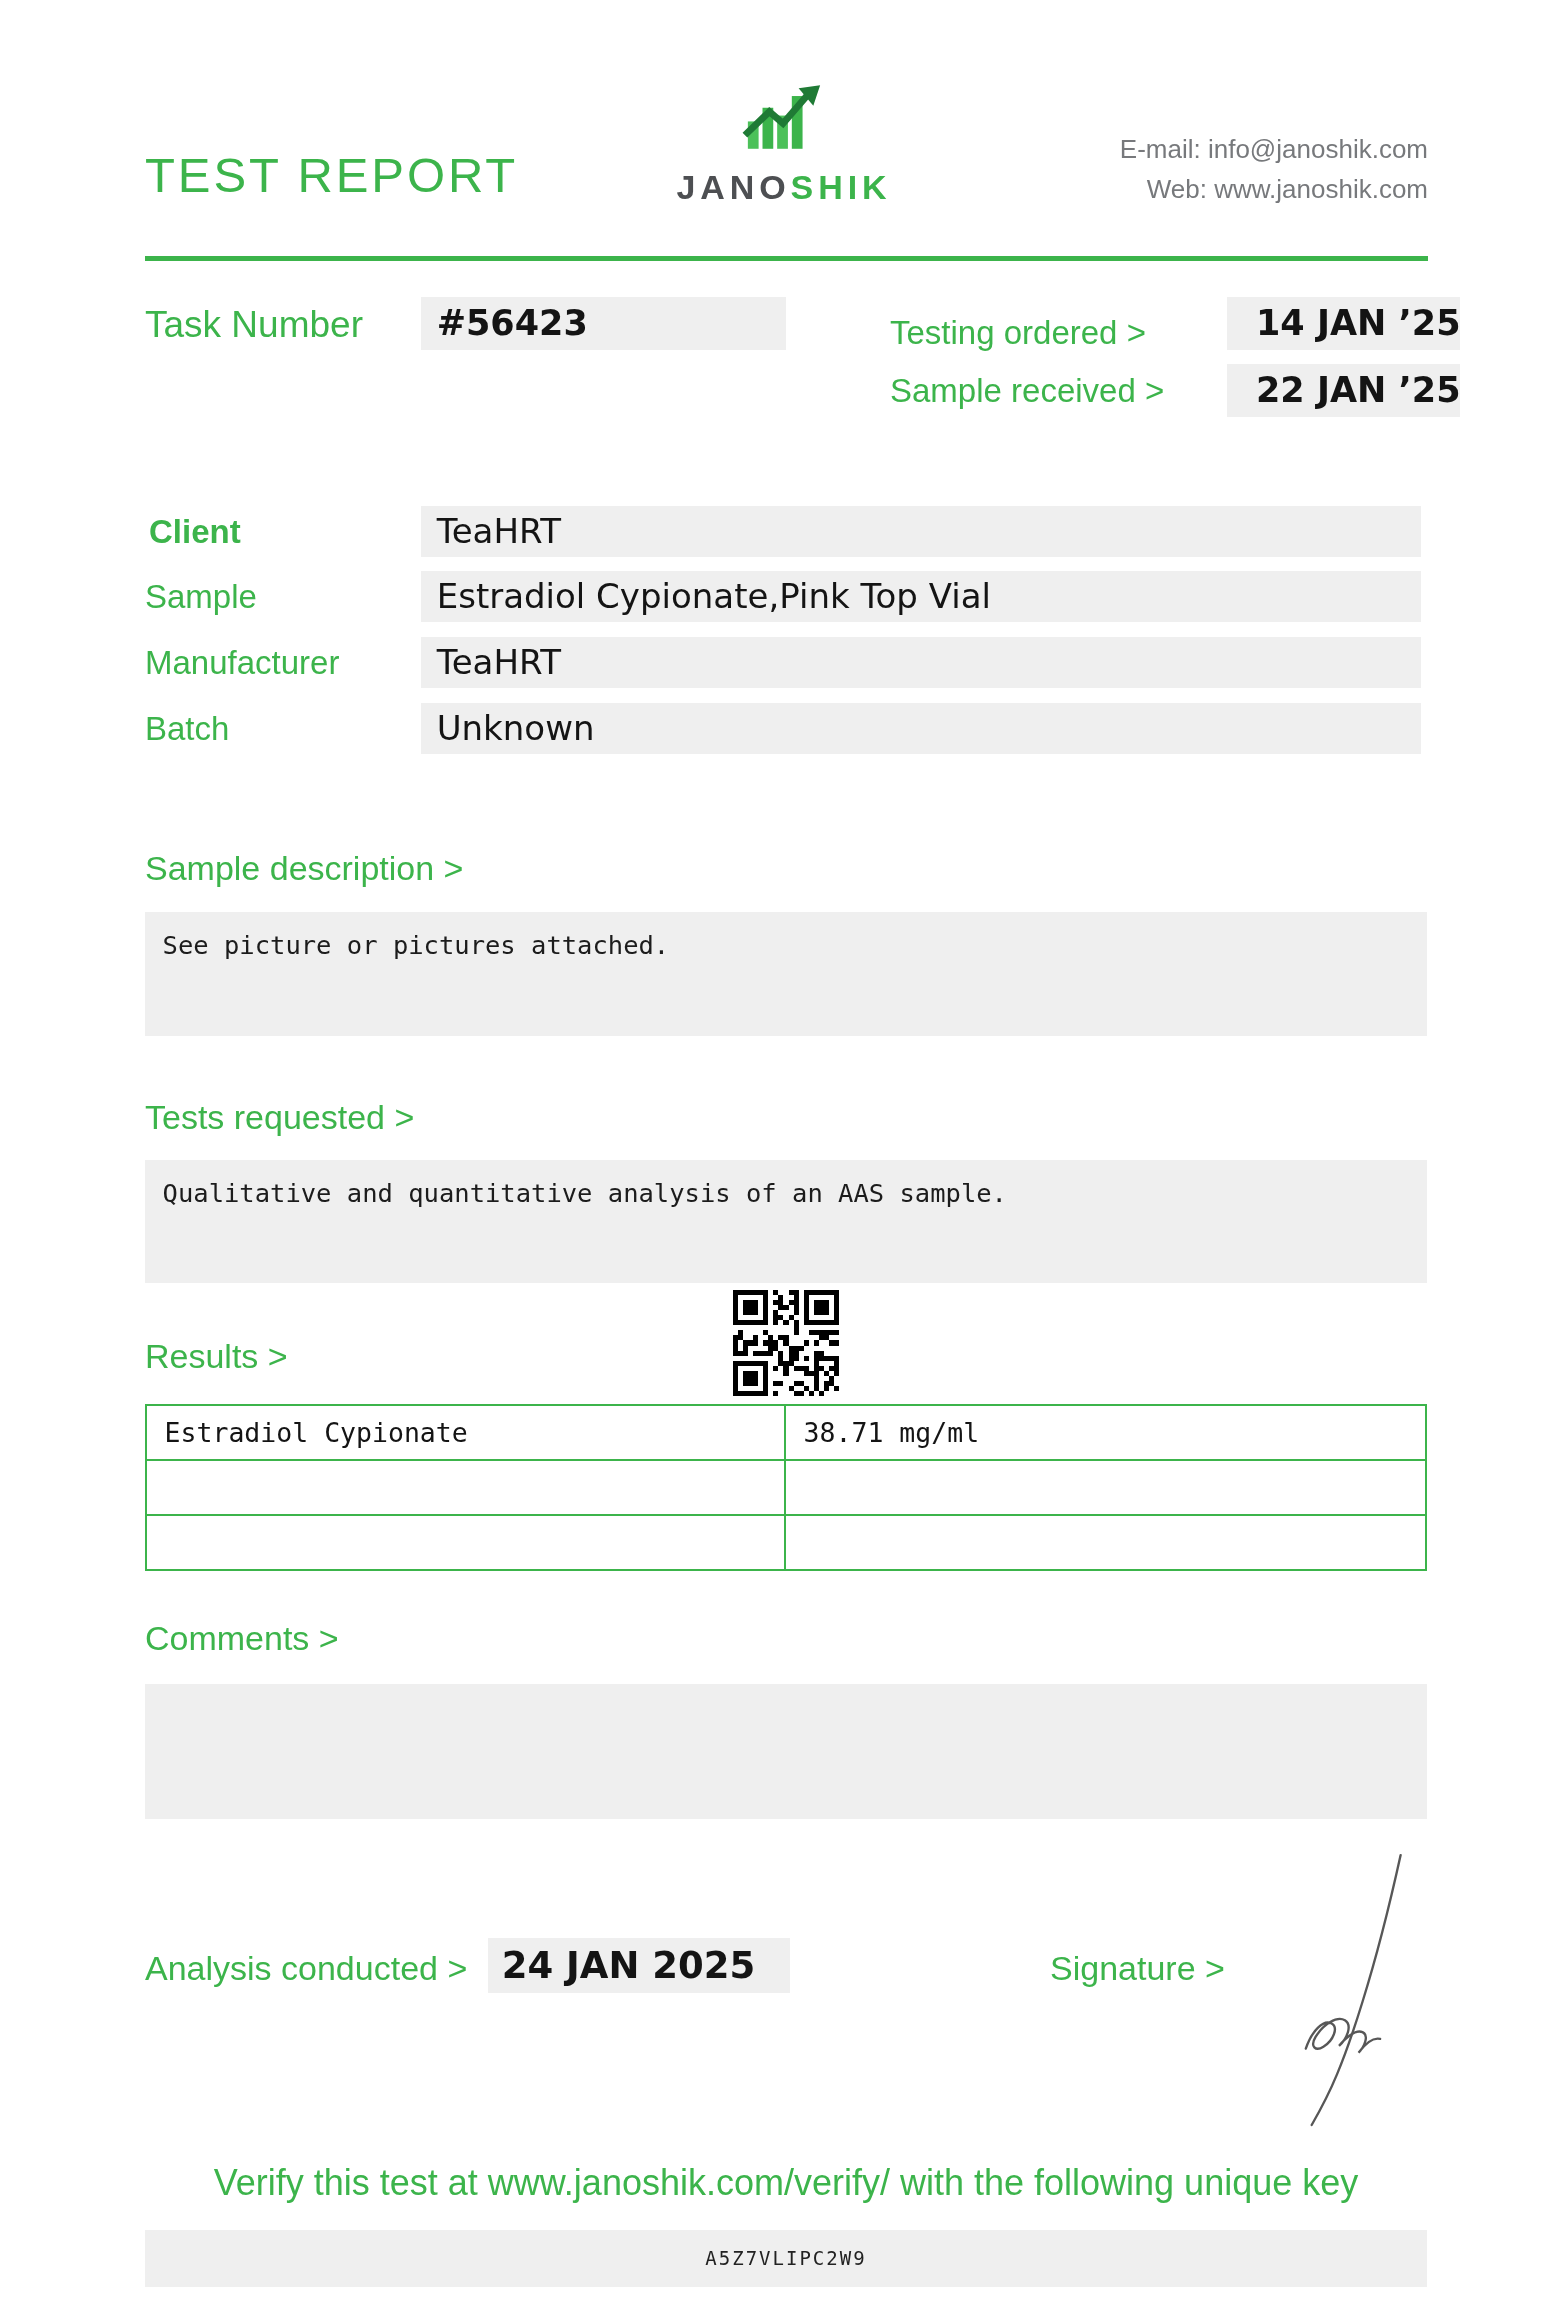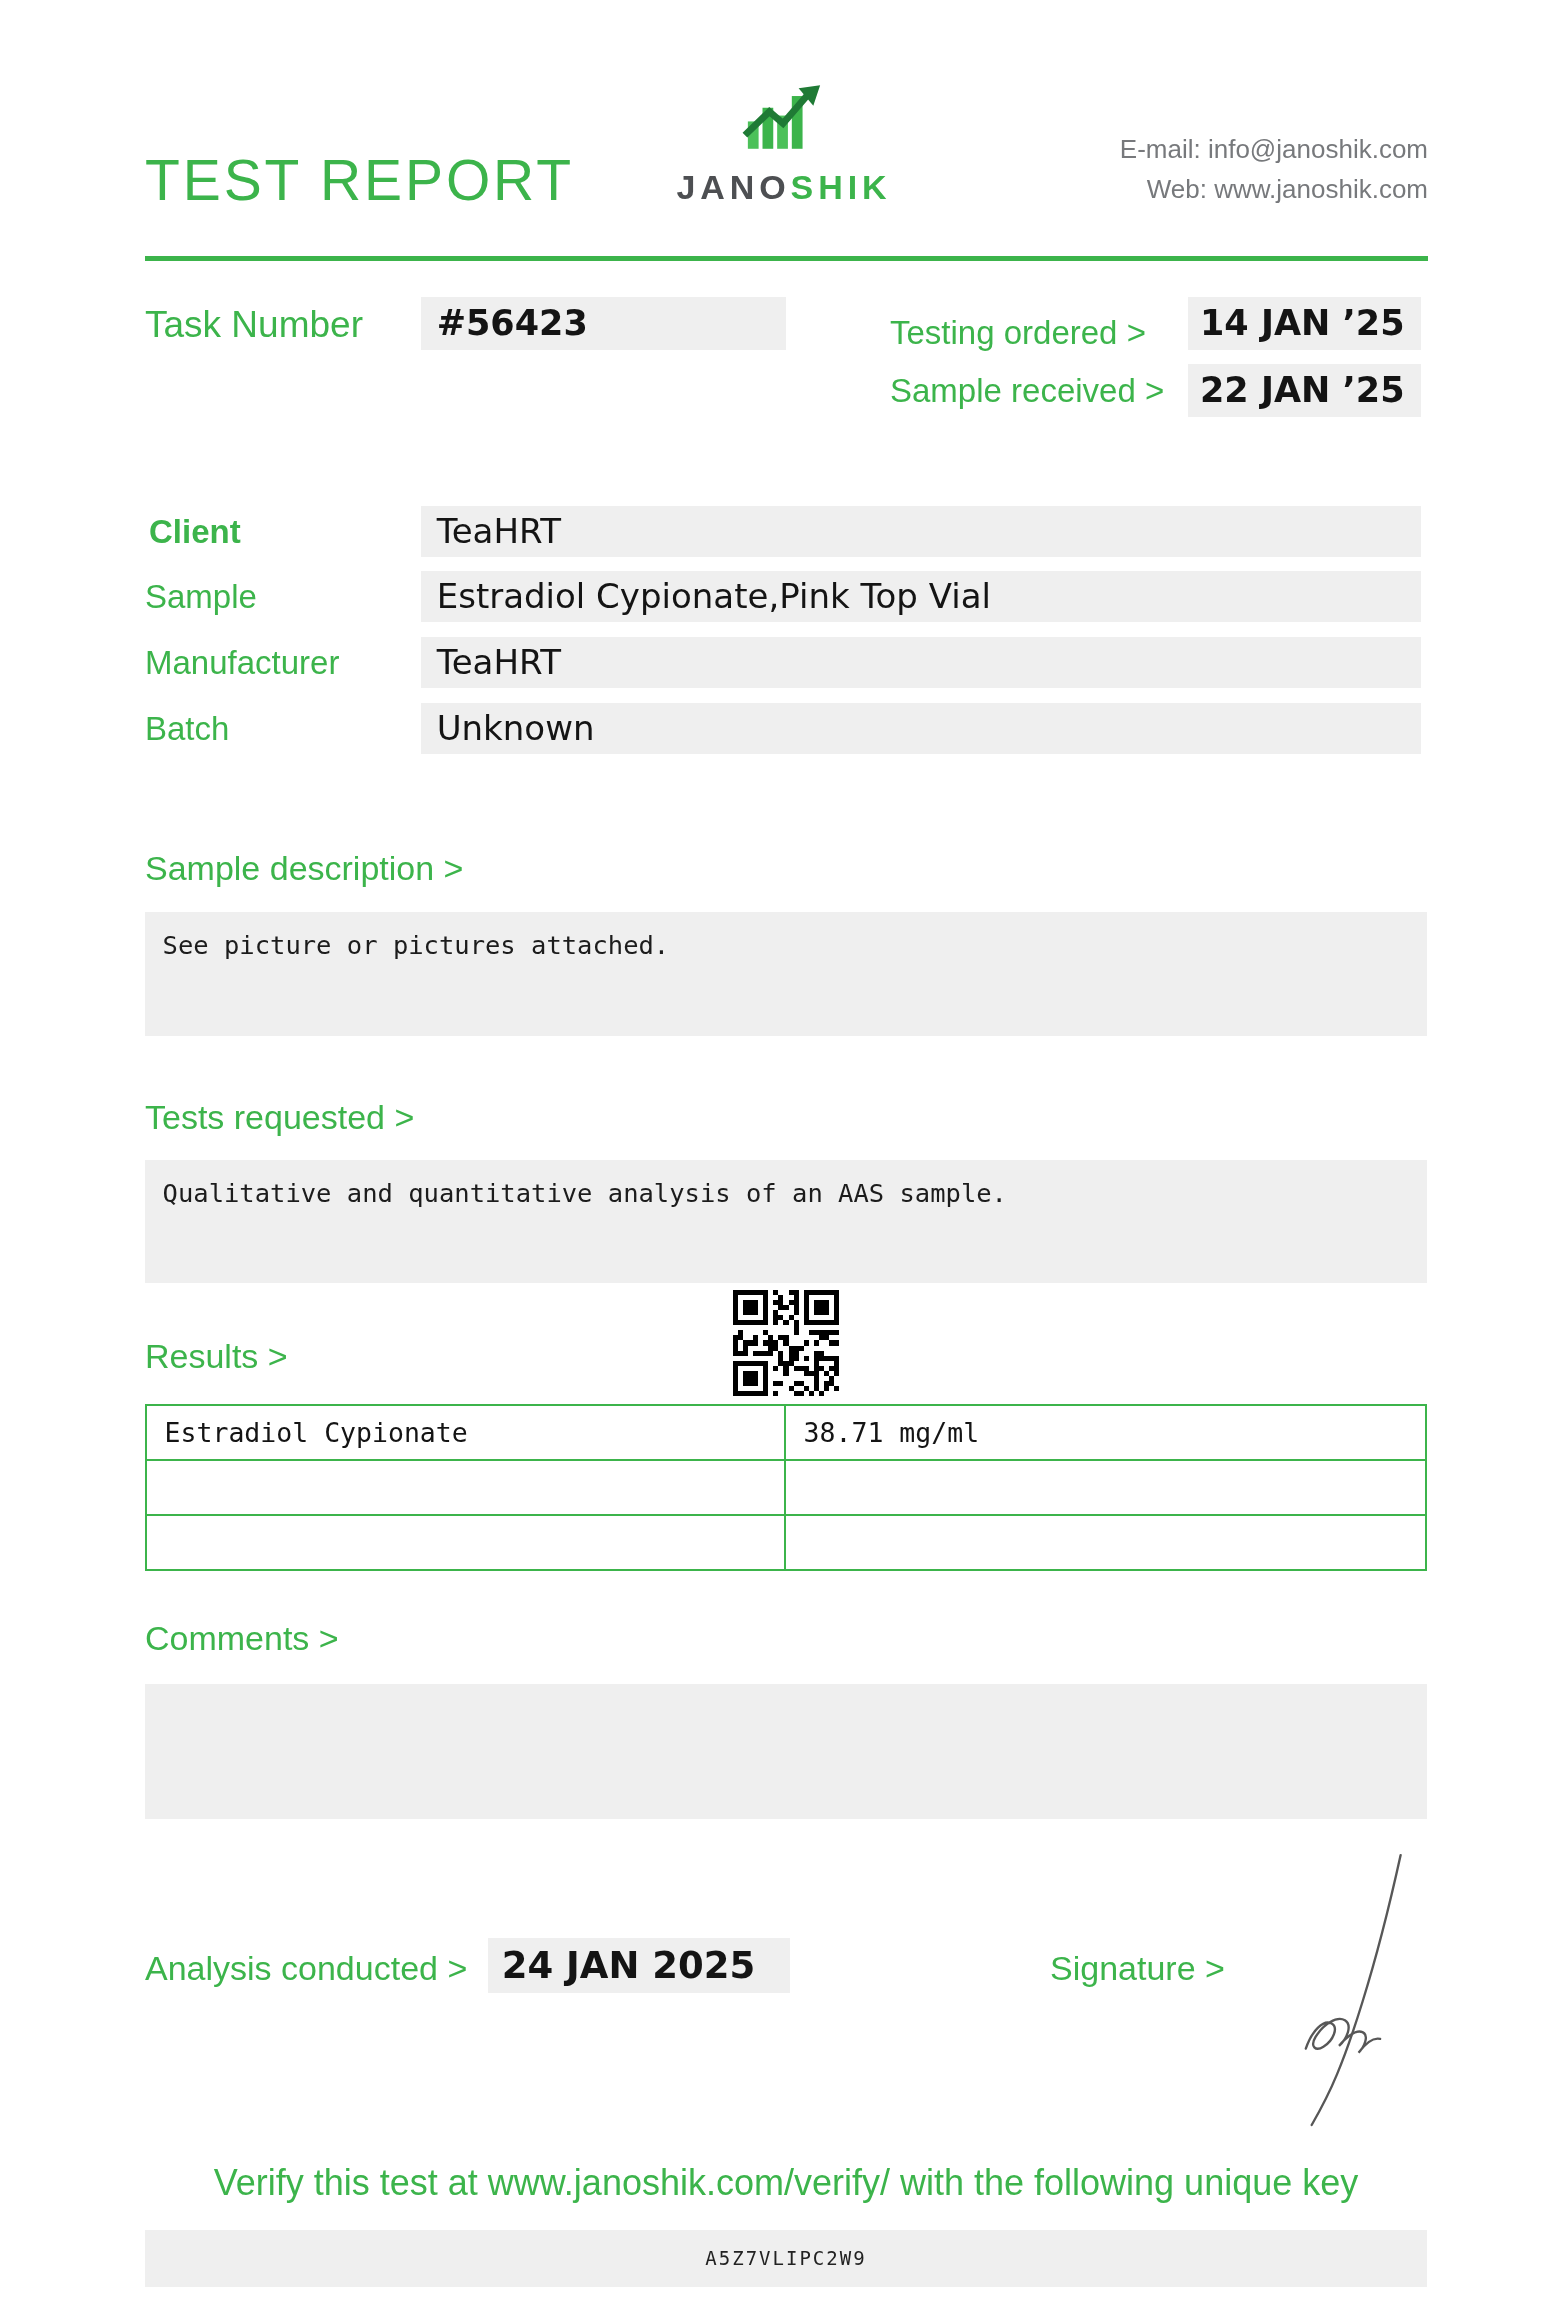--- a/index.html
+++ b/index.html
@@ -1,21 +1,21 @@
 <!DOCTYPE html>
 <html style="--accent: #3cb44b; --field-bg: #efefef;"><head>
 <meta charset="utf-8">
 <style>
   * { margin:0; padding:0; box-sizing:border-box; }
   :root { --accent:#3cb44b; --field-bg:#efefef; }
   html,body { background:#ffffff; }
   body { font-family:"Liberation Sans", sans-serif; }
   .page { position:relative; width:1568px; height:2313px; background:#fff; overflow:hidden; }
 
-  .title { position:absolute; left:145px; top:147px; font-size:57px; font-weight:400;
+  .title { position:absolute; left:145px; top:147px; font-size:49px; font-weight:400;
            letter-spacing:2.9px; color:var(--accent); }
 
   .logo { position:absolute; left:675px; top:84px; width:218px; text-align:center; }
   .logo-icon { display:block; margin:0 auto; width:84px; height:69px; }
   .logo-text { margin-top:15px; font-size:34px; font-weight:bold; letter-spacing:4.9px; color:#4d4f52; }
   .logo-green { color:var(--accent); }
 
   .contact { position:absolute; right:140px; top:129px; text-align:right; font-size:26px;
              line-height:40px; color:#77797c; }
 
@@ -24,22 +24,22 @@
   .label { position:absolute; color:var(--accent); font-size:33px; white-space:nowrap; }
   .task-label { left:145px; top:304px; font-size:37px; }
 
   .field { position:absolute; background:var(--field-bg); color:#141414;
            font-family:"DejaVu Sans", sans-serif; white-space:nowrap; }
   .task-field { left:421px; top:297px; width:365px; height:53px; line-height:53px;
                 padding-left:15.7px; font-size:35px; font-weight:bold; }
 
   .ordered-label  { left:890px; top:306px;margin-top:8px; }
   .received-label { left:890px; top:372px; }
-  .date-field { width:233px; height:53px; line-height:53px; padding-left:12px;
-                font-size:35px; font-weight:bold; }
+  .date-field { width:233px; height:53px; line-height:53px; padding-left:29px;
+                font-size:35px; font-weight:bold;margin-left:39px; }
   .ordered-field  { left:1188px; top:297px; }
   .received-field { left:1188px; top:364px; }
 
   .info-label-1 { left:149px; top:513px;font-weight:bold; }
   .info-label-2 { left:145px; top:578px; }
   .info-label-3 { left:145px; top:644px; }
   .info-label-4 { left:145px; top:710px; }
   .info-field { left:421px; width:1000px; height:51px; line-height:51px; padding-left:15.7px; font-size:34px; }
   .info-field-1 { top:506px; }
   .info-field-2 { top:571px; }

